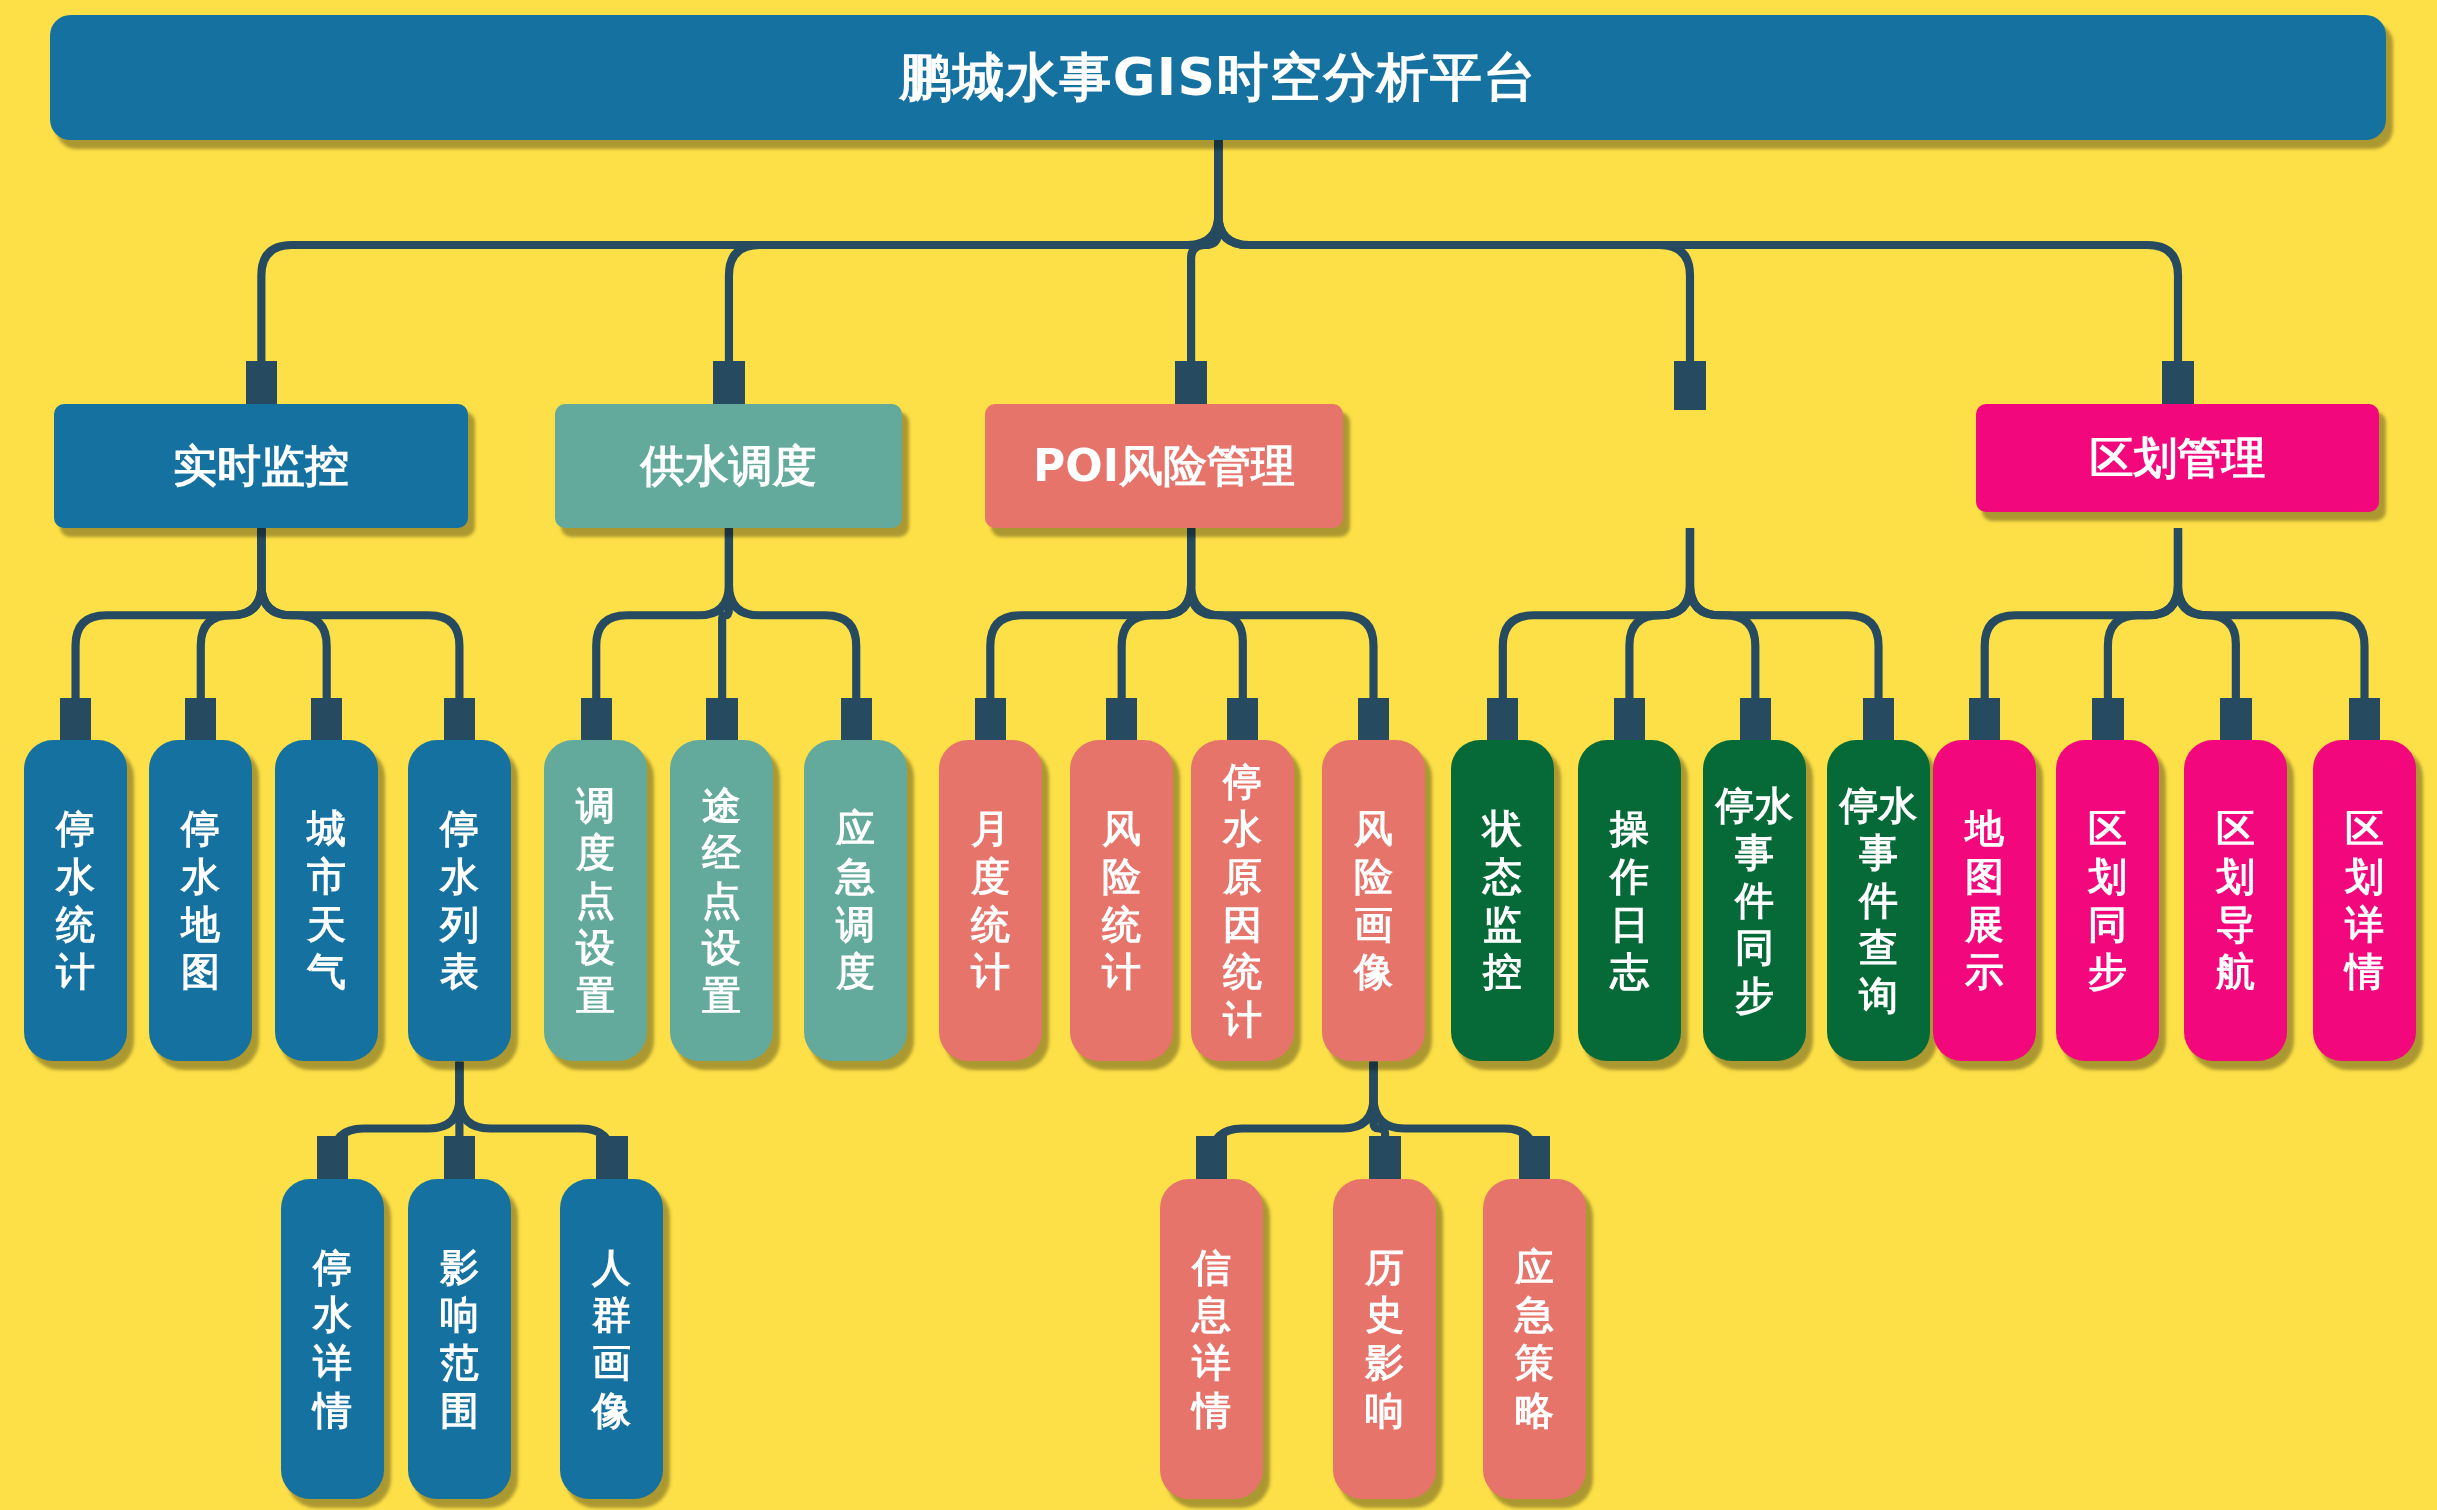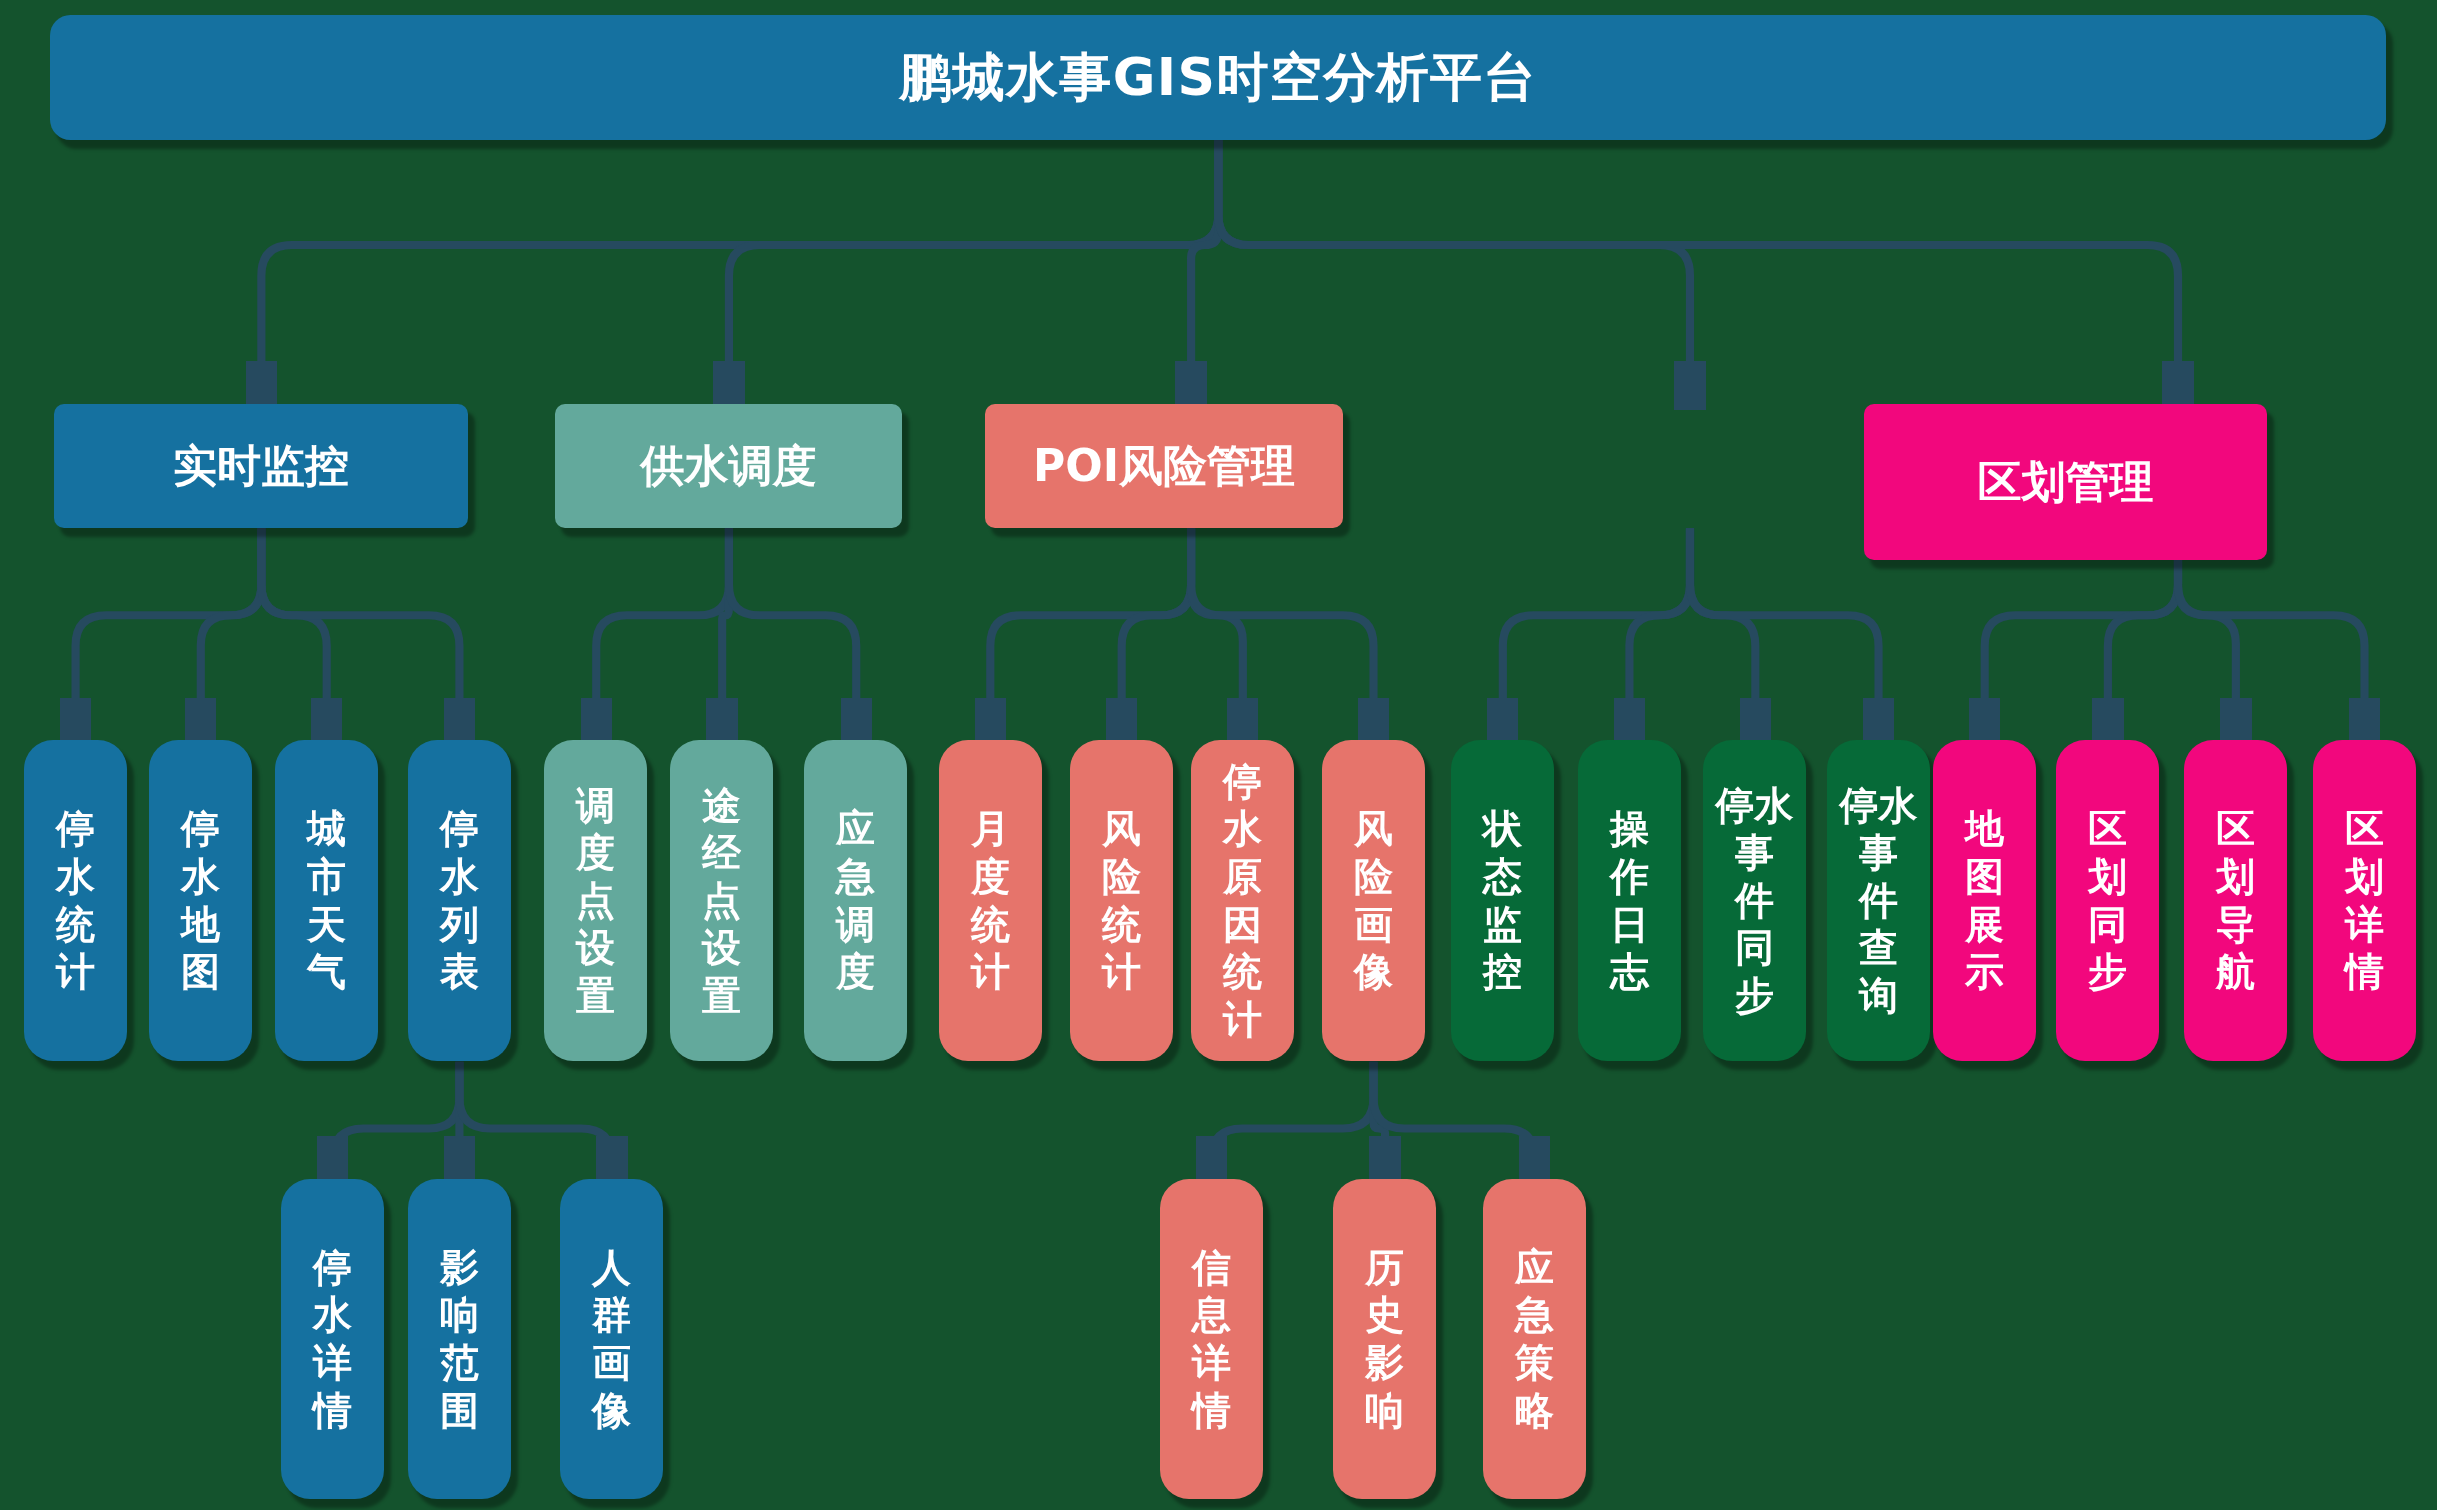--- a/index.html
+++ b/index.html
@@ -1,17 +1,17 @@
 <!DOCTYPE html>
 <html style="font-size:11px"><head>
 <meta charset="utf-8">
 <style>
   html,body{margin:0;padding:0;background:#ffffff;overflow:hidden;}
   body{font-family:"DejaVu Sans","Liberation Sans",sans-serif;}
-  .canvas{position:relative;width:2438px;height:1511px;background:#14532d;}
+  .canvas{position:relative;width:2438px;height:1511px;background:#fde047;}
   svg.wires{position:absolute;left:0;top:0;width:2438px;height:1511px;z-index:1;}
   svg.wires path{stroke:#264A5F;stroke-width:12;fill:none;}
   .n{position:absolute;z-index:2;display:flex;align-items:center;justify-content:center;
      color:#ffffff;font-weight:bold;box-shadow:6.8px 8.2px 3.4px rgba(0,0,0,.32);}
   .title{border-radius:20.4px;font-size:52px;background:#1571A0;letter-spacing:1.4px;}
   .lvl2{border-radius:10px;font-size:44px;}
   .col{border-radius:29px;font-size:39px;line-height:1.22;white-space:pre-line;text-align:center;}
   .b{background:#1571A0}
   .t{background:#63A99C}
   .s{background:#E6746B}
@@ -67,21 +67,21 @@
     <path marker-end="url(#arrow)" d="M2018,1560 V1613 Q2018,1658 1973,1658 H1825 Q1780,1658 1780,1703 V1721"></path>
     <path marker-end="url(#arrow)" d="M2018,1560 V1650 Q2018,1658 2026,1658 Q2035,1658 2035,1666 V1721"></path>
     <path marker-end="url(#arrow)" d="M2018,1560 V1613 Q2018,1658 2063,1658 H2210 Q2255,1658 2255,1703 V1721"></path>
   </svg>
 
   <div class="n title" style="left:50px;top:15px;width:2336px;height:125px">鹏城水事GIS时空分析平台</div>
 
   <div class="n lvl2 b" style="left:54px;top:404px;width:414px;height:124px">实时监控</div>
   <div class="n lvl2 t" style="left:555px;top:404px;width:347px;height:124px">供水调度</div>
   <div class="n lvl2 s" style="left:985px;top:404px;width:358px;height:124px">POI风险管理</div>
-  <div class="n lvl2 p" style="left:1864px;top:404px;width:403px;height:156px">区划管理</div>
+  <div class="n lvl2 p" style="left:1976px;top:404px;width:403px;height:108px">区划管理</div>
 
   <div class="n col b" style="left:24px;top:740px;width:103px;height:321px">停
 水
 统
 计</div>
   <div class="n col b" style="left:149px;top:740px;width:103px;height:321px">停
 水
 地
 图</div>
   <div class="n col b" style="left:275px;top:740px;width:103px;height:321px">城

